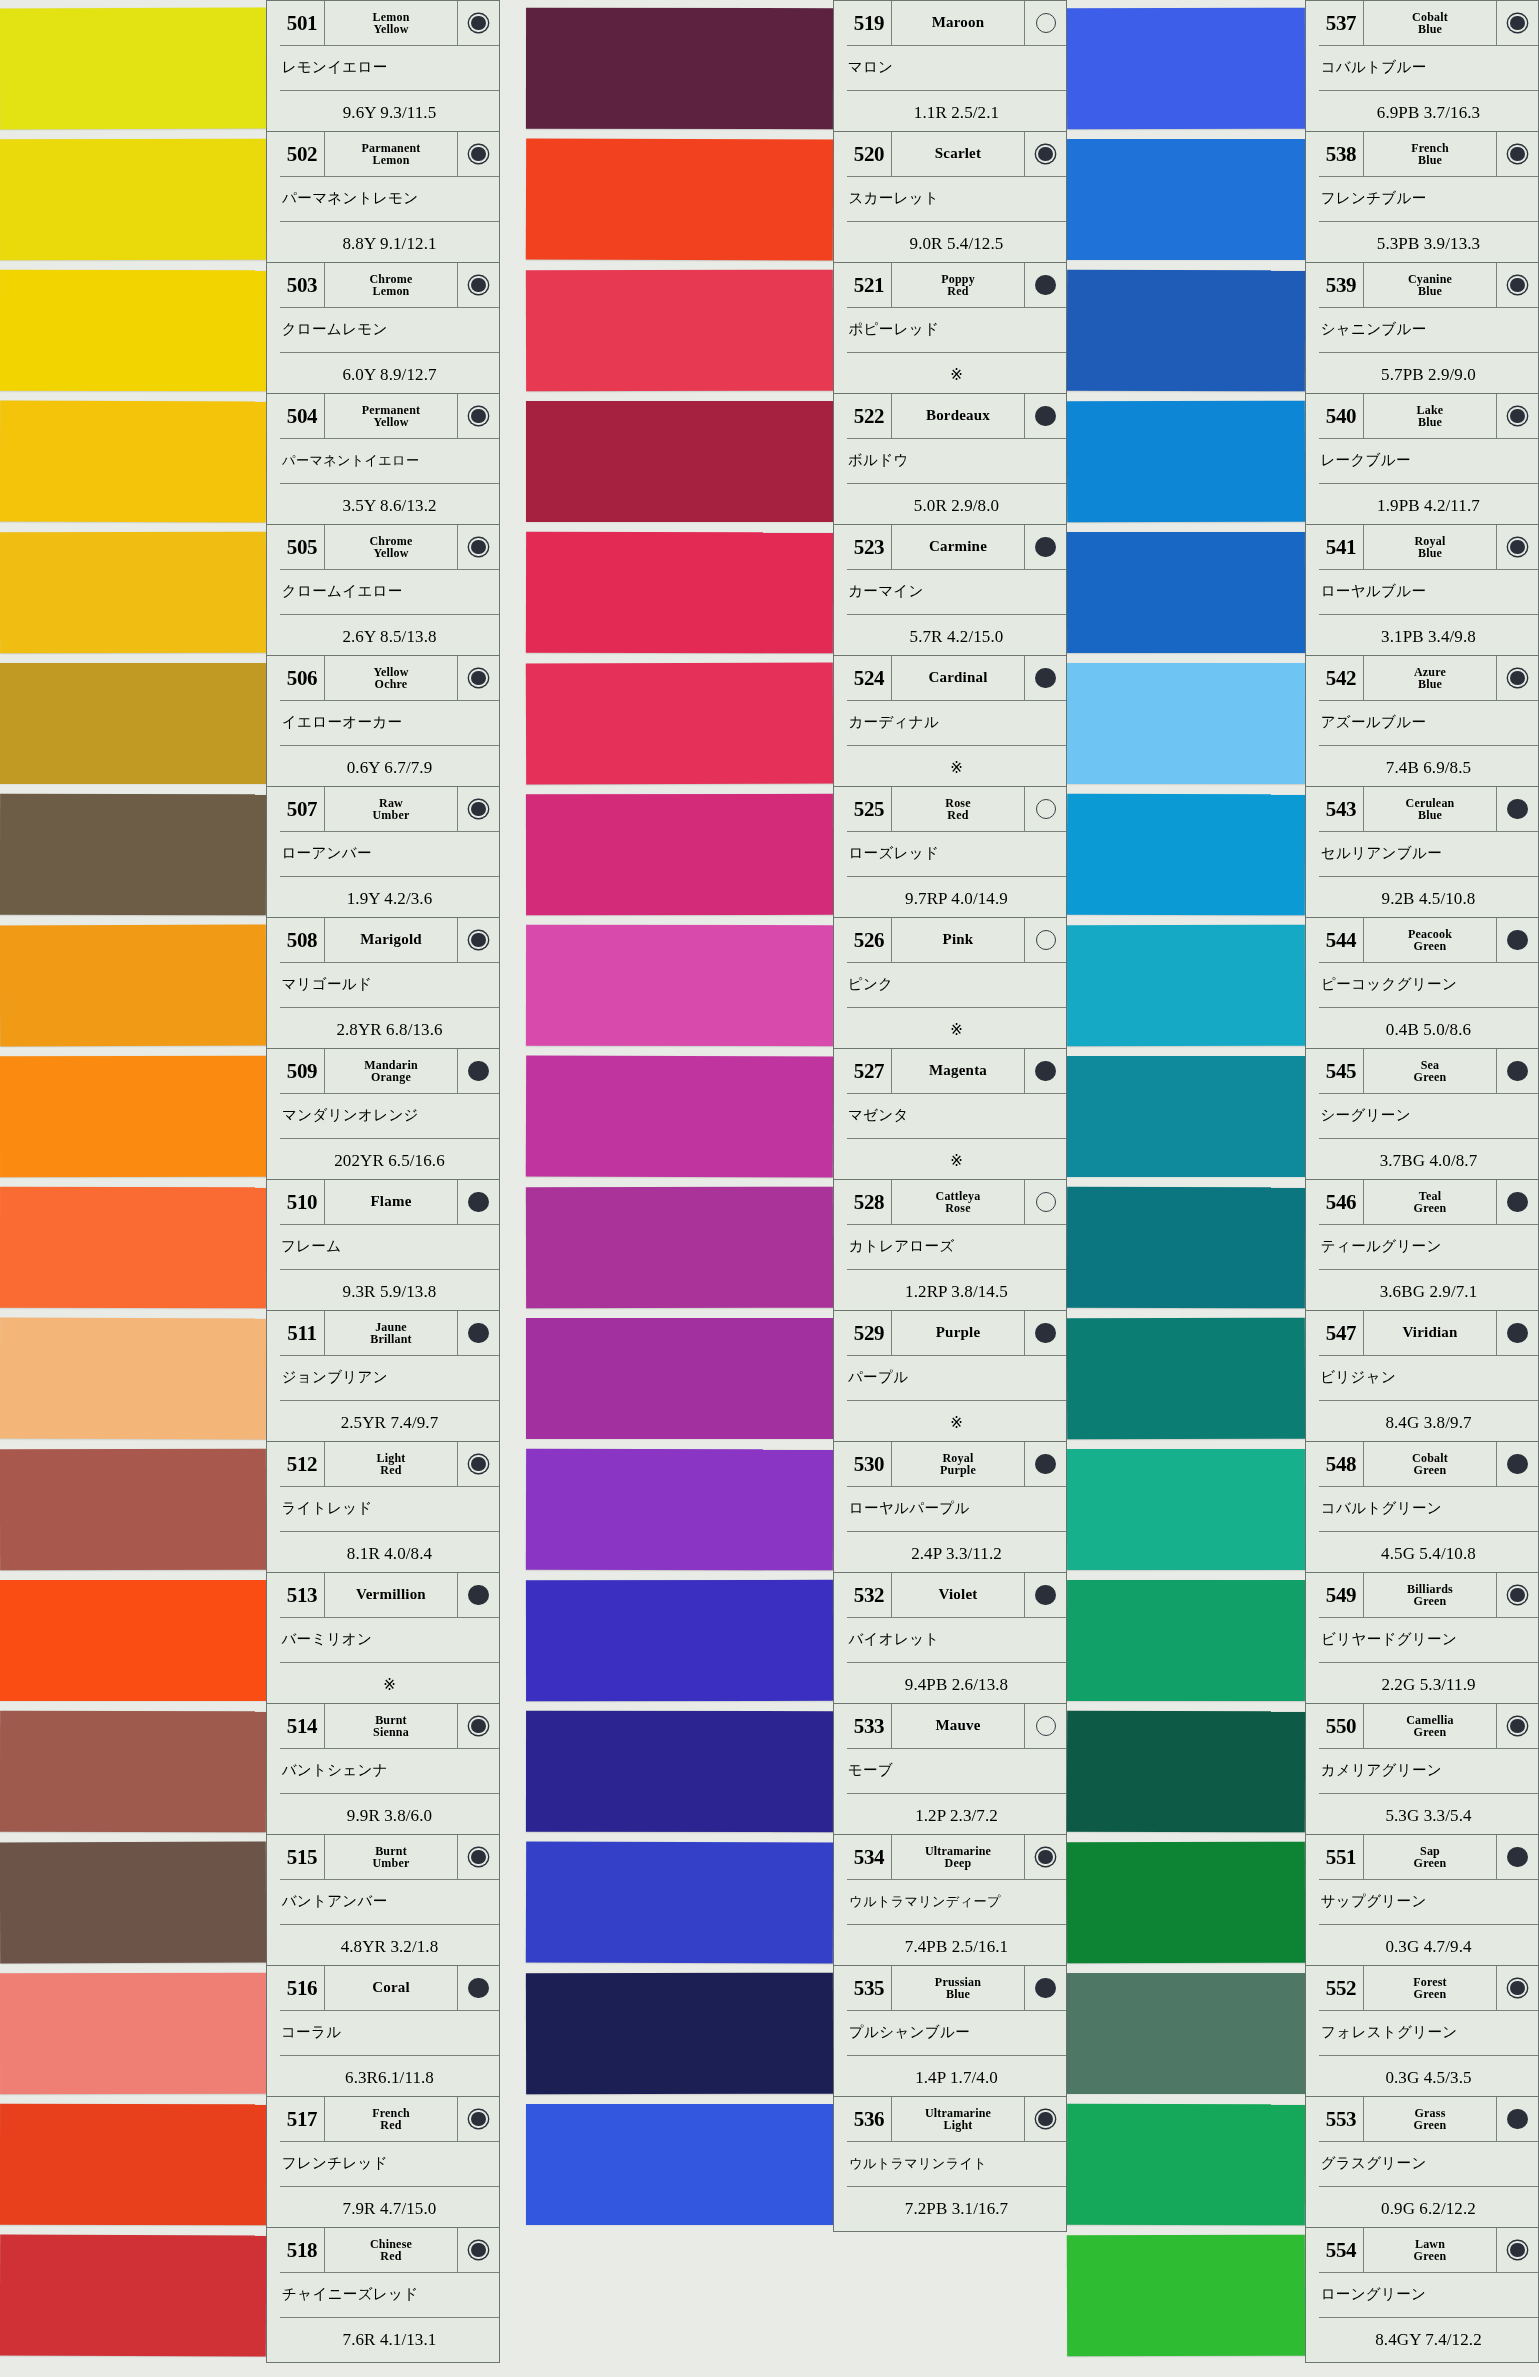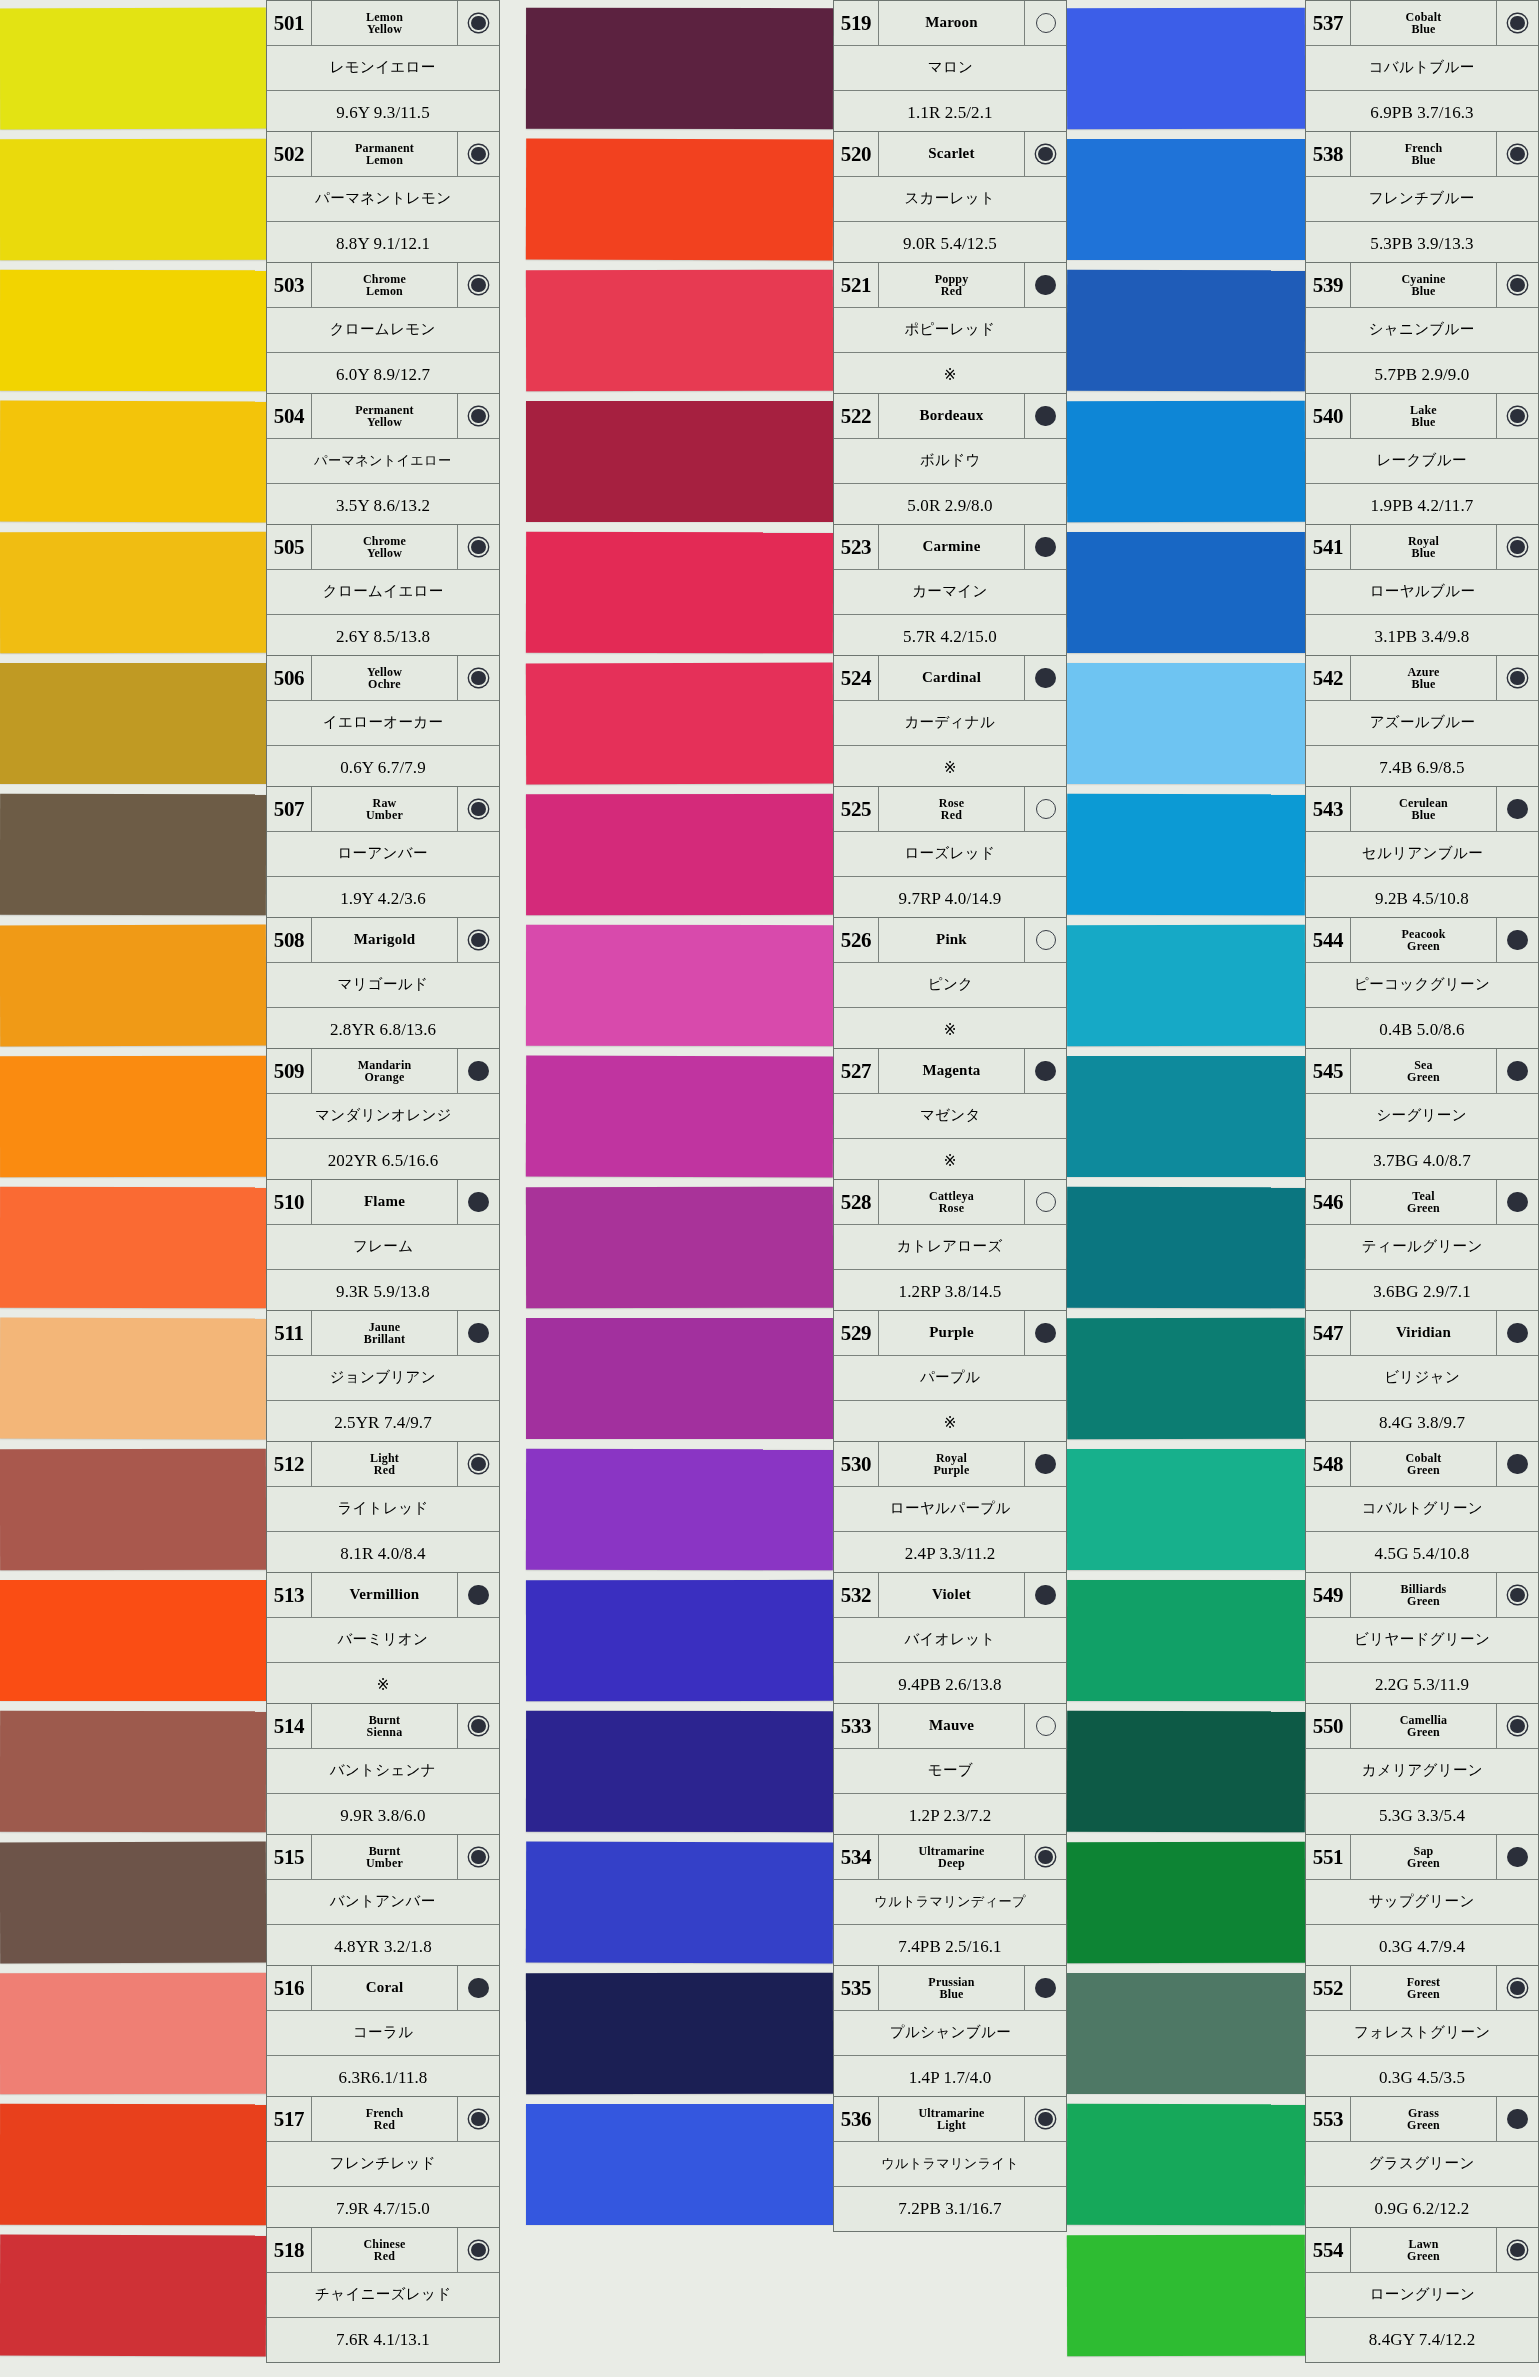--- a/index.html
+++ b/index.html
@@ -41,23 +41,24 @@
     box-shadow:0 0.7px 1.4px rgba(0,0,0,0.16);
   }
   .info {
     flex:0 0 234px;
     display:flex;
     flex-direction:column;
     background:#e4e9e1;
     border:1.1px solid #6d7570;
     align-self:center;
     height:136px;
+    padding-left:13px;
   }
   .r1 { display:flex; flex:0 0 33.4%; border-bottom:1px solid #7b827d; }
-  .r2 { flex:0 0 33.3%; border-bottom:1px solid #7b827d; display:flex; align-items:center; justify-content:center; }
+  .r2 { flex:0 0 33.3%; border-bottom:1px solid #7b827d; display:flex; align-items:center; justify-content:flex-start; }
   .r3 { flex:1 1 auto; display:flex; align-items:center; justify-content:center; }
 
   .num {
     flex:0 0 45px;
     display:flex; align-items:center; justify-content:center;
     border-right:1px solid #7b827d;
     font-weight:bold;
     font-size:21px;
     letter-spacing:-0.3px;
   }

